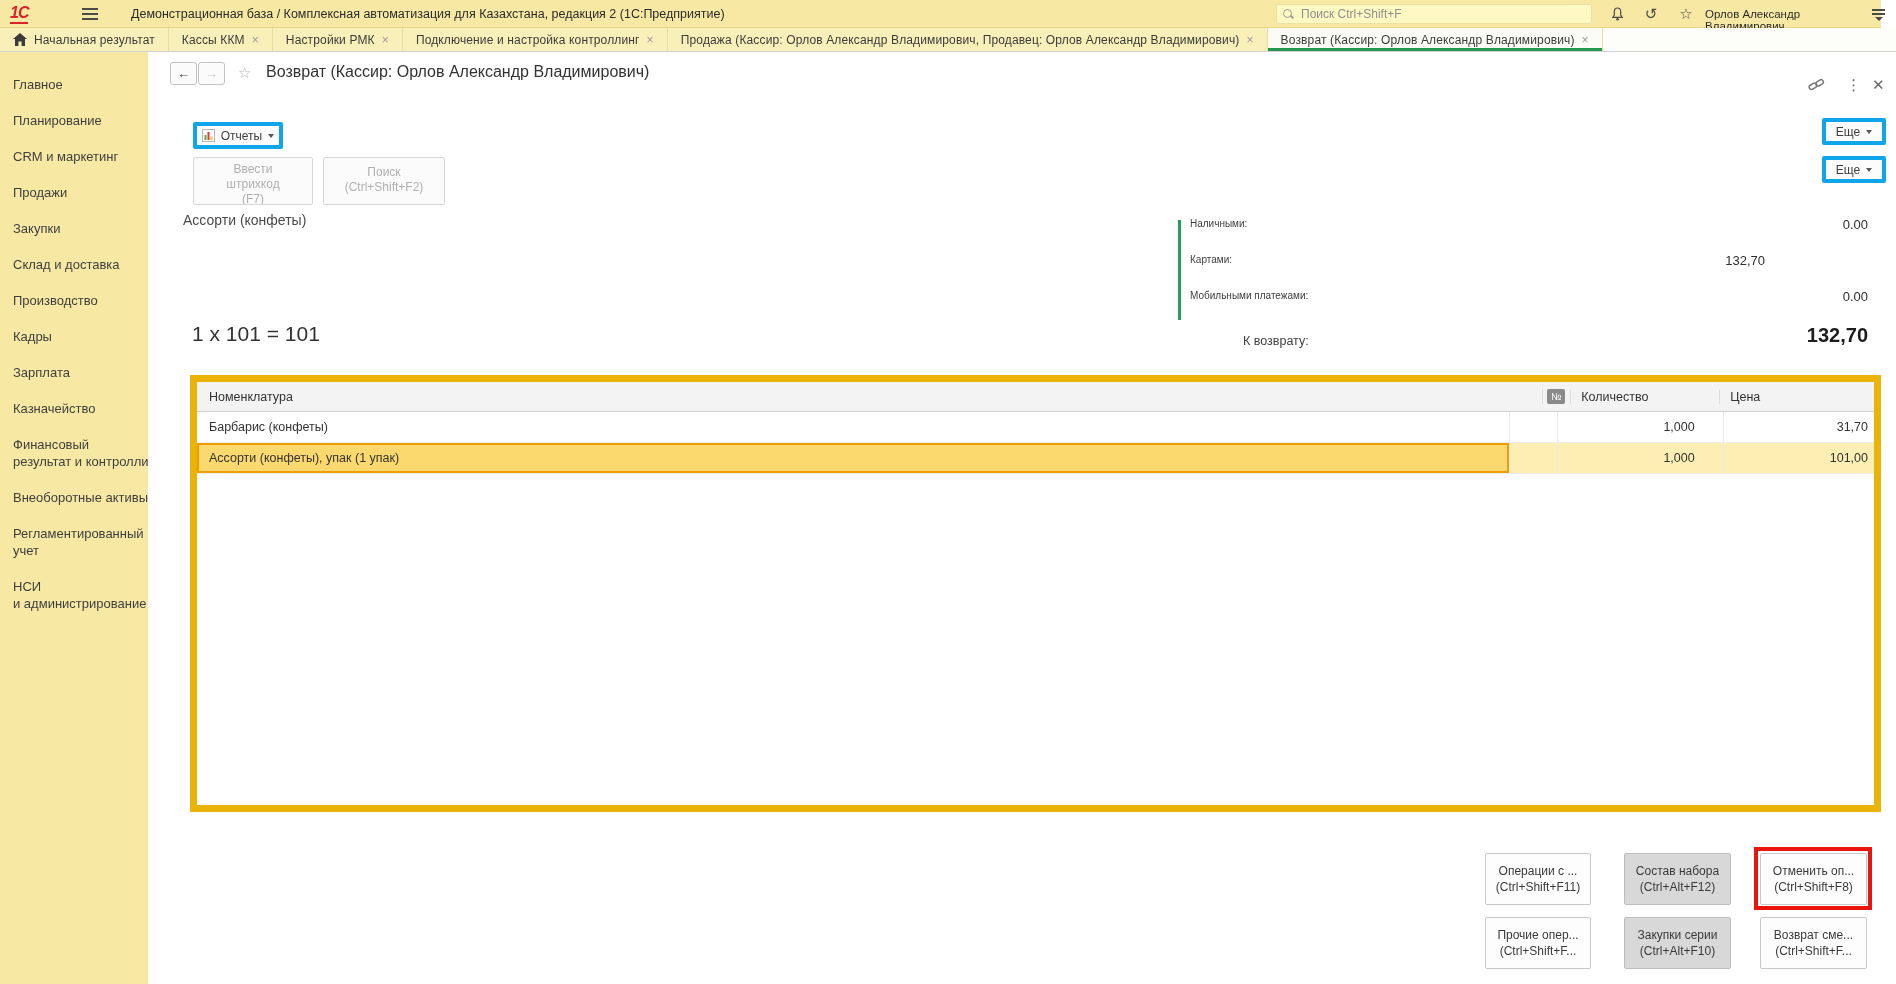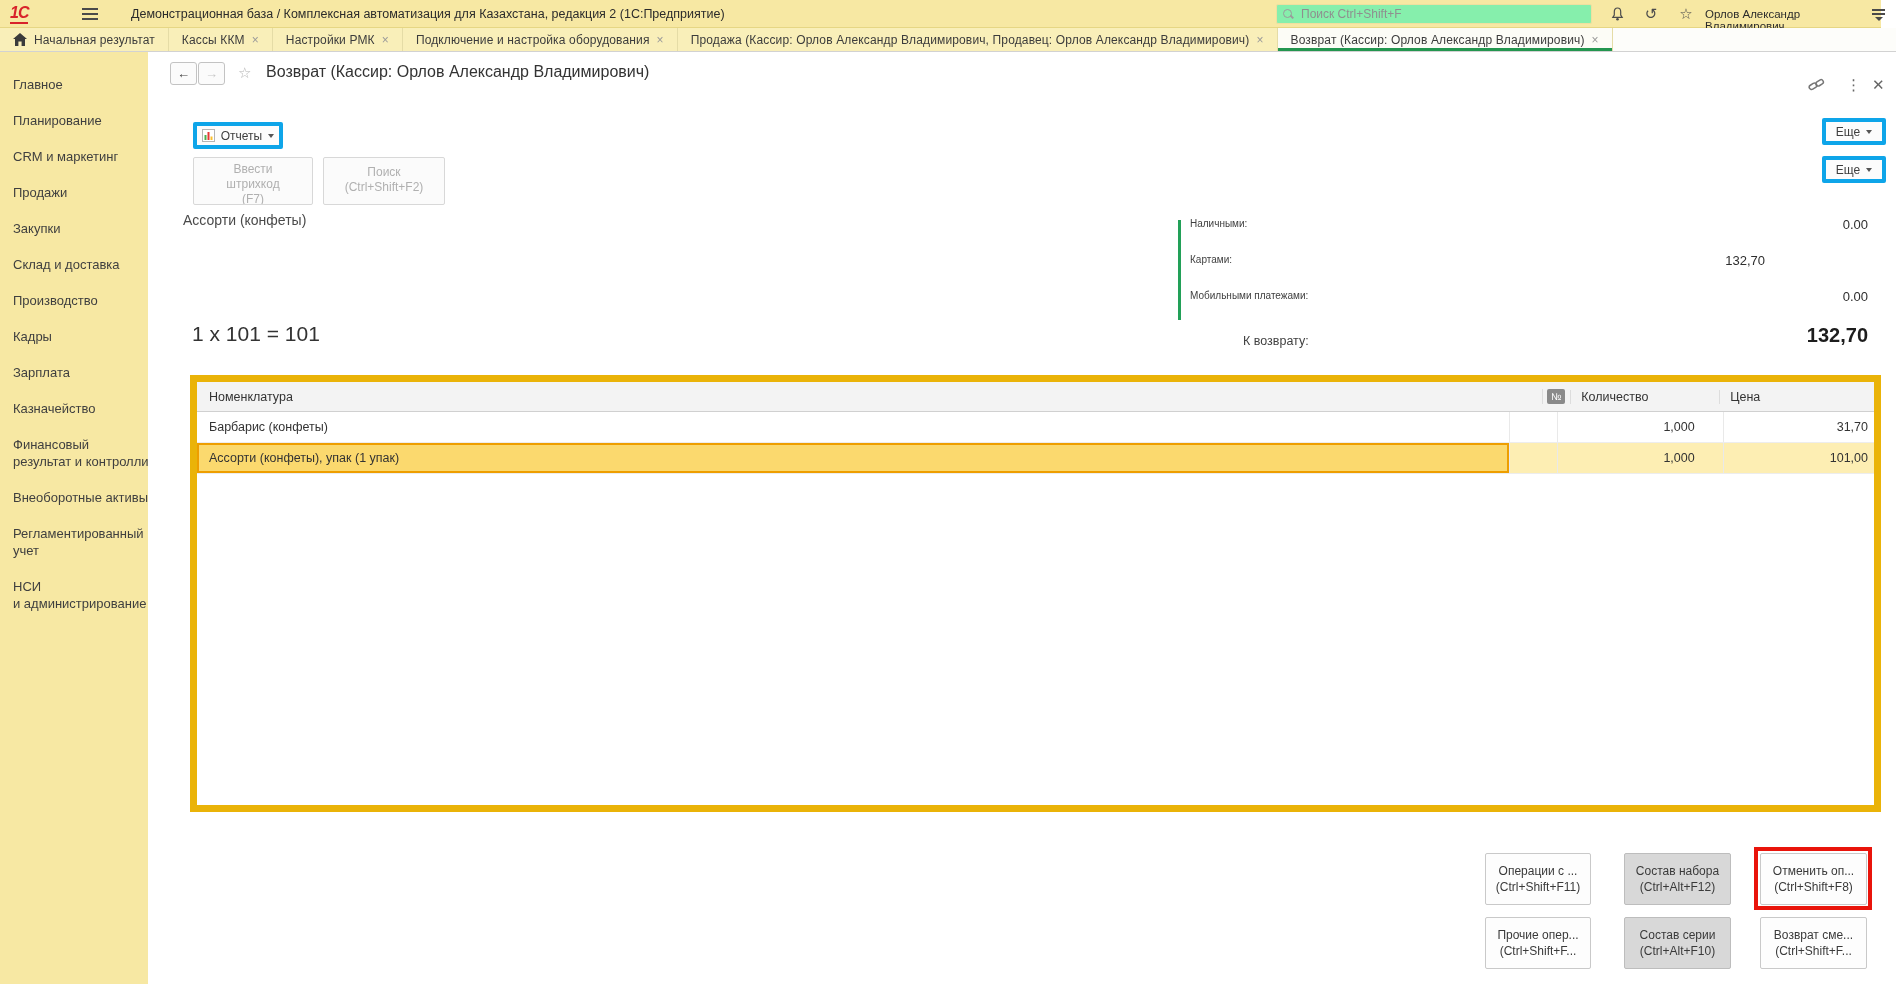--- a/index.html
+++ b/index.html
@@ -10,21 +10,21 @@
   
   .titlebar { position:absolute; left:0; top:0; width:1881px; height:28px;
     background:#f7e8a3; display:flex; align-items:center; border-bottom:1px solid #e6d684;text-decoration:underline; }
   .logo { position:absolute; left:10px; top:4px; font-weight:900; font-style:italic;
     font-size:16px; color:#d8232a; letter-spacing:-1px; border-bottom:2px double #d8232a; line-height:18px;}
   .hamburger { position:absolute; left:82px; top:8px; width:16px; height:12px; cursor:pointer; }
   .hamburger i { position:absolute; left:0; width:16px; height:2px; background:#4a4a4a; }
   .hamburger i:nth-child(1){top:0} .hamburger i:nth-child(2){top:5px} .hamburger i:nth-child(3){top:10px}
   .tb-title { position:absolute; left:131px; top:7px; font-size:12.5px; color:#2b2b2b; }
   .search-box { position:absolute; left:1276px; top:4px; width:316px; height:20px;
-    background:#86efac; border:1px solid #eee0a0; border-radius:2px; display:flex; align-items:center; padding-left:24px; }
+    background:#fef9c3; border:1px solid #eee0a0; border-radius:2px; display:flex; align-items:center; padding-left:24px; }
   .mag { position:absolute; left:6px; top:4px; width:10px; height:10px; }
   .mag::before { content:""; position:absolute; left:0; top:0; width:7px; height:7px;
     border:1.5px solid #9b9b9b; border-radius:50%; }
   .mag::after { content:""; position:absolute; left:7px; top:7px; width:4px; height:1.5px;
     background:#9b9b9b; transform:rotate(45deg); }
   .search-input { border:none; outline:none; background:transparent; font-size:12px;
     color:#555; width:270px; font-family:"Liberation Sans",sans-serif; }
   .search-input::placeholder { color:#8f8f8f; }
   .tb-ico { position:absolute; top:5px; width:18px; height:18px; display:flex;
     align-items:center; justify-content:center; color:#4c4c4c; font-size:15px; cursor:pointer; }
@@ -160,21 +160,21 @@
     </div>
     <div class="tab">
       <span>Кассы ККМ</span>
       <span class="x">×</span>
     </div>
     <div class="tab">
       <span>Настройки РМК</span>
       <span class="x">×</span>
     </div>
     <div class="tab">
-      <span>Подключение и настройка оборудования</span>
+      <span>Подключение и настройка контроллинг</span>
       <span class="x">×</span>
     </div>
     <div class="tab">
       <span>Продажа (Кассир: Орлов Александр Владимирович, Продавец: Орлов Александр Владимирович)</span>
       <span class="x">×</span>
     </div>
     <div class="tab active">
       <span>Возврат (Кассир: Орлов Александр Владимирович)</span>
       <span class="x">×</span>
     </div>
@@ -293,21 +293,21 @@
     </div>
     <div class="action r1 col3">
       <span>Отменить оп...</span>
       <span>(Ctrl+Shift+F8)</span>
     </div>
     <div class="action r2 col1">
       <span>Прочие опер...</span>
       <span>(Ctrl+Shift+F...</span>
     </div>
     <div class="action r2 col2 gray">
-      <span>Состав серии</span>
+      <span>Закупки серии</span>
       <span>(Ctrl+Alt+F10)</span>
     </div>
     <div class="action r2 col3">
       <span>Возврат сме...</span>
       <span>(Ctrl+Shift+F...</span>
     </div>
 
     <div class="red-box"></div>
   </div>
 </div>

